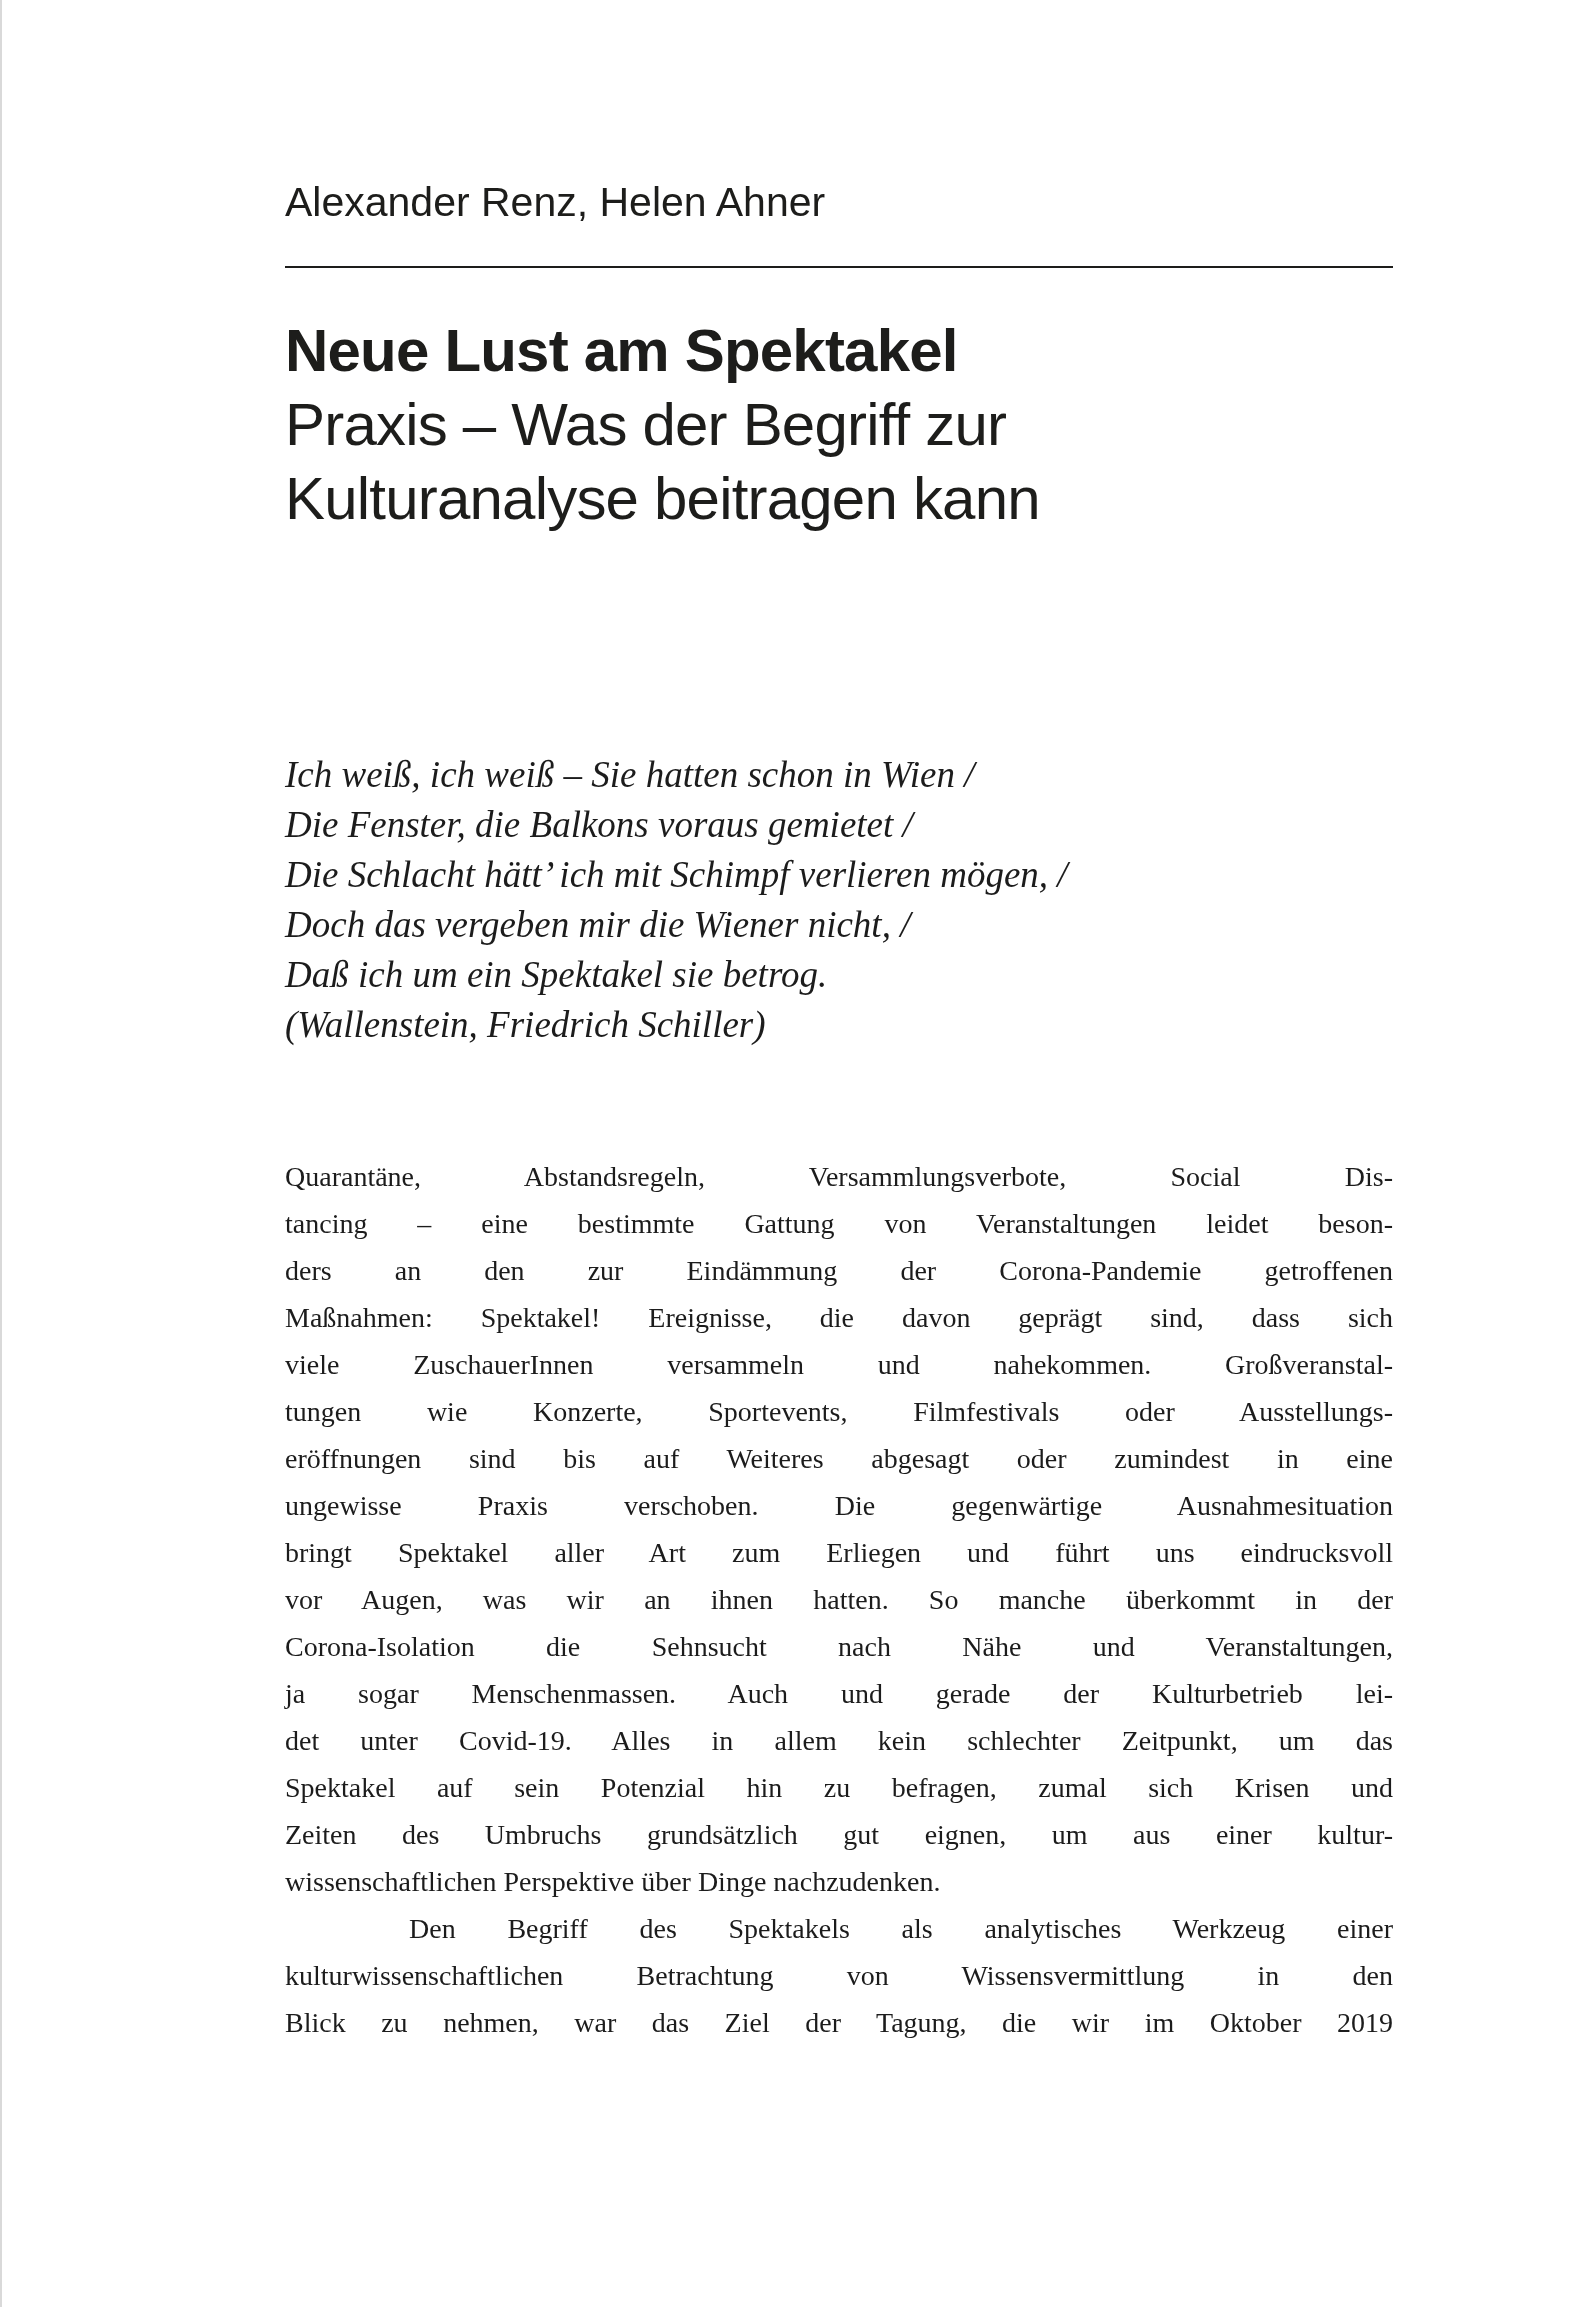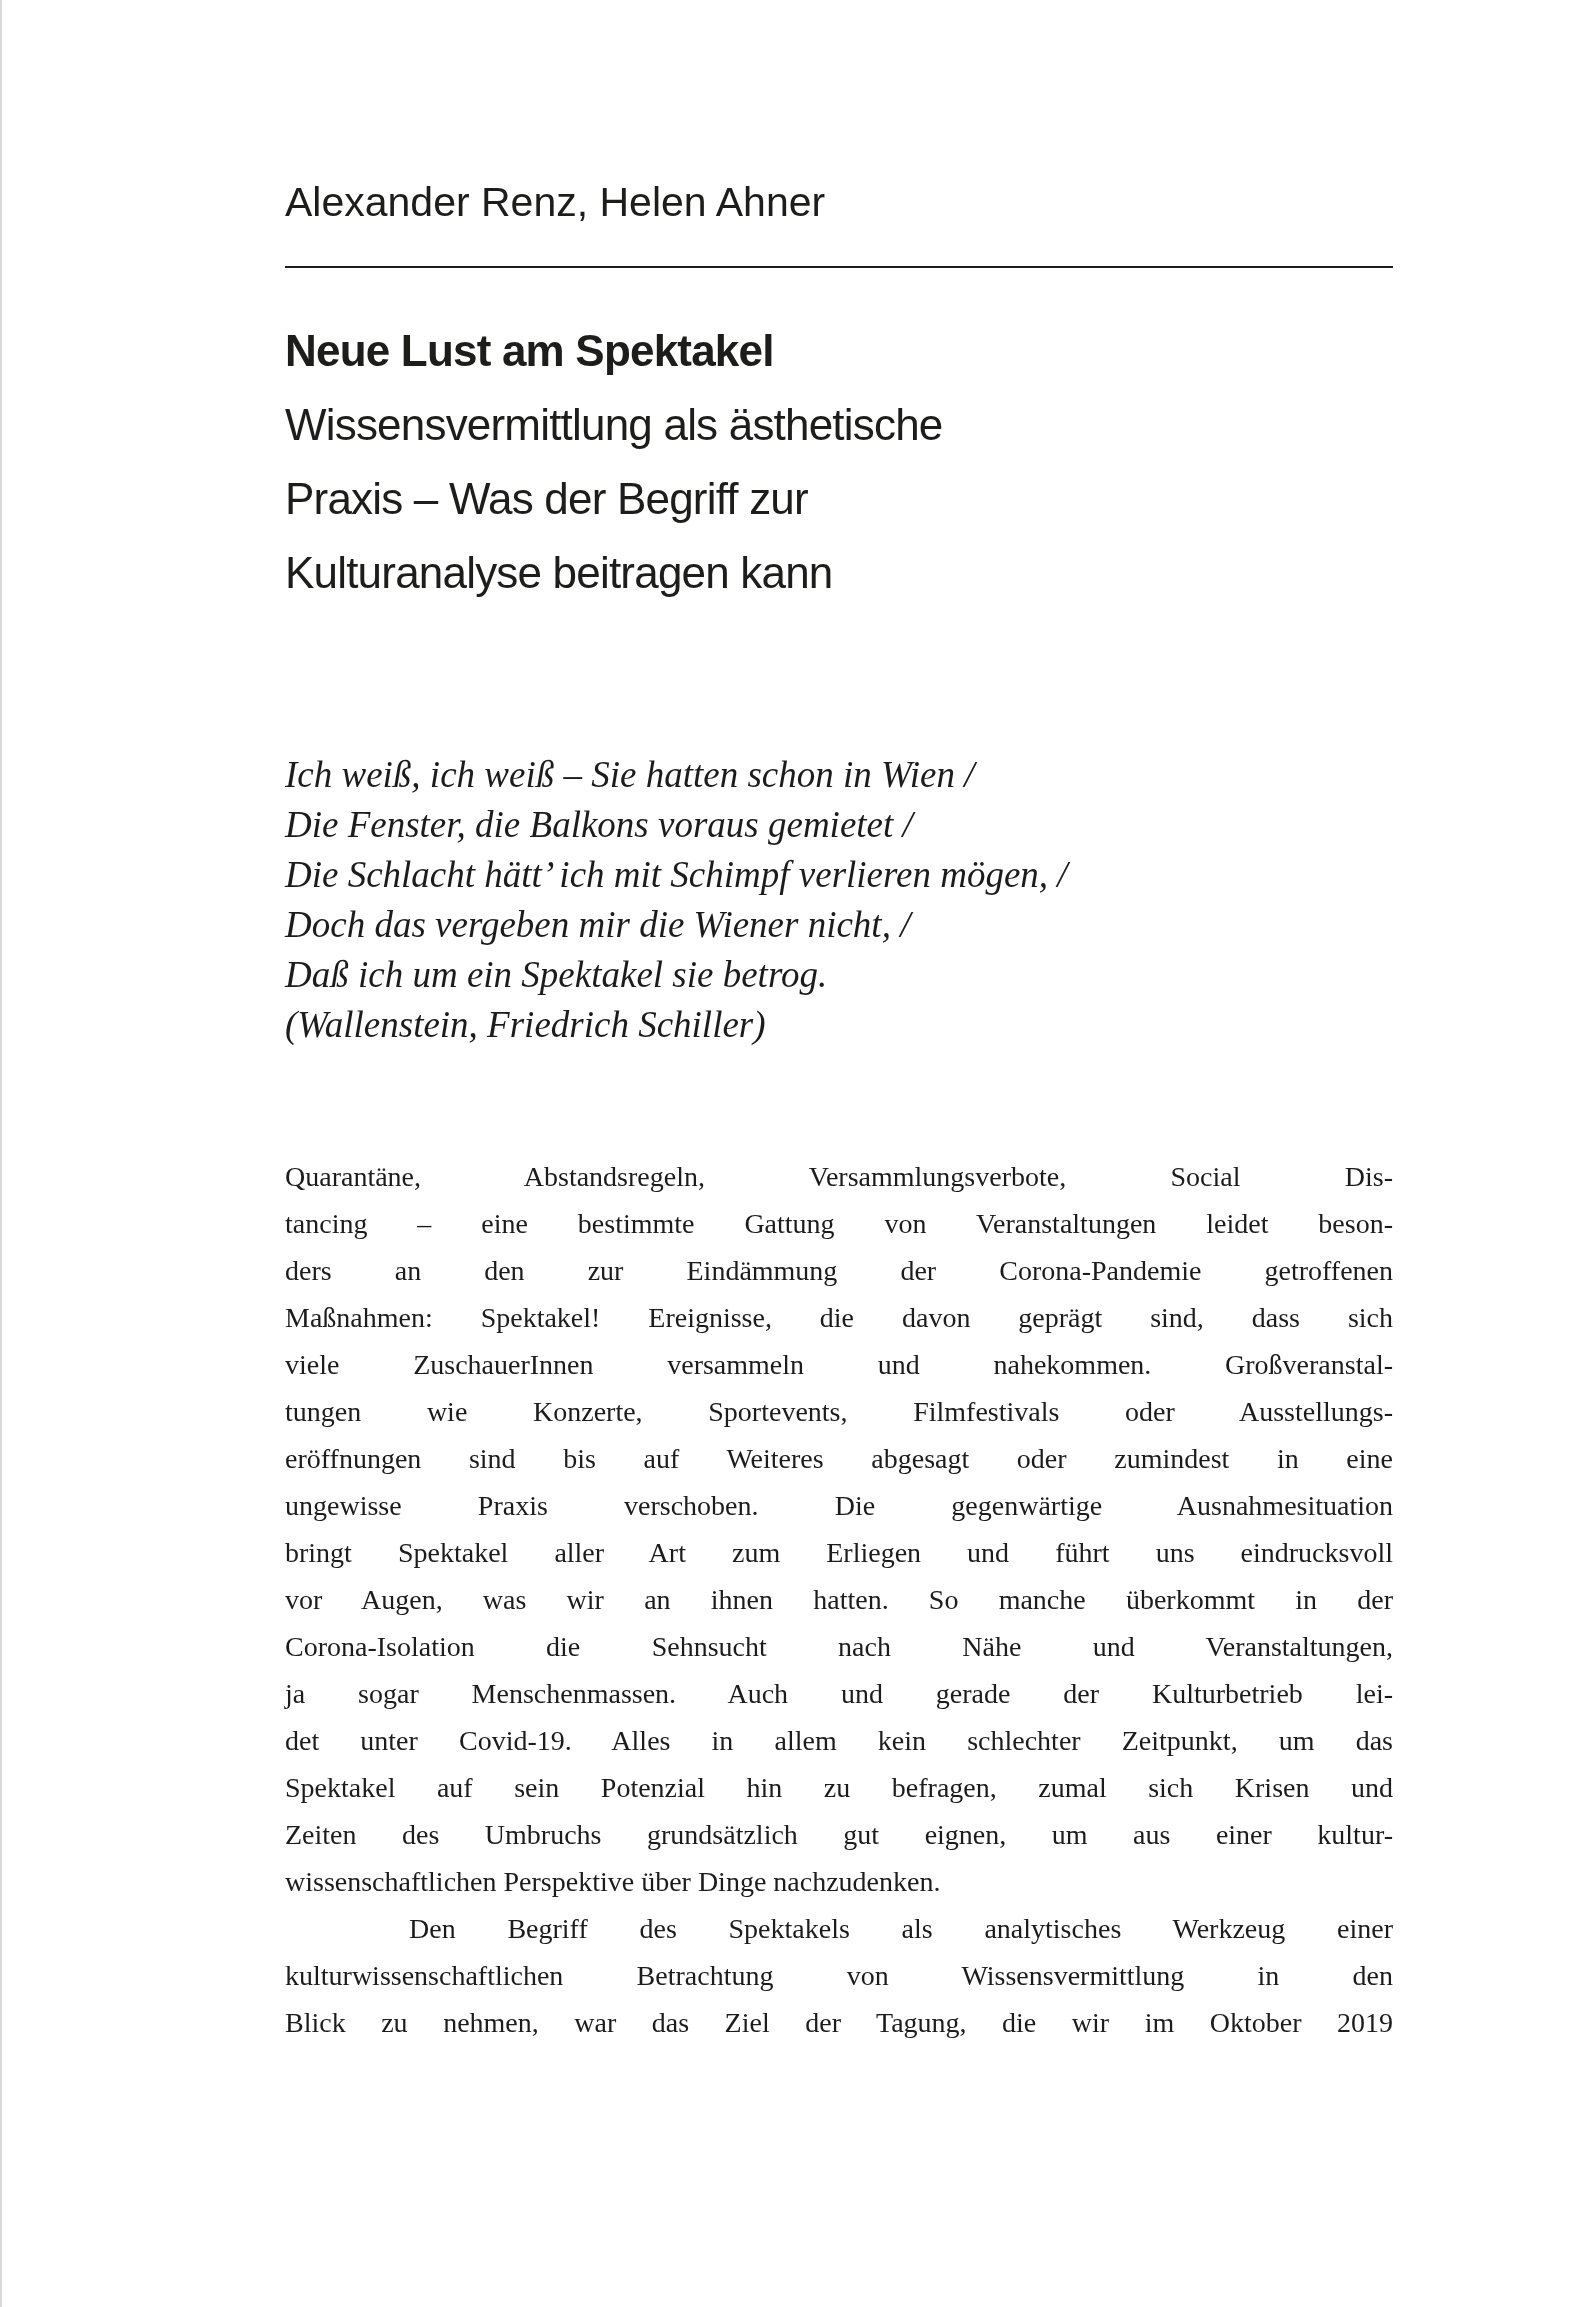--- a/index.html
+++ b/index.html
@@ -45,21 +45,21 @@
   .title-block {
     position: absolute;
     left: 285px;
     top: 314px;
     width: 1140px;
     font-family: "Liberation Sans", sans-serif;
     color: #1d1d1b;
     letter-spacing: -0.8px;
   }
   .title-block .tline {
-    font-size: 44px;
+    font-size: 60px;
     line-height: 74px;
     white-space: nowrap;
   }
   .title-block .main-title {
     font-weight: bold;
   }
   .epigraph {
     position: absolute;
     left: 285px;
     top: 750px;
@@ -100,21 +100,20 @@
 
 <div class="page">
   <div class="edge-line"></div>
 
   <div class="authors">Alexander Renz, Helen Ahner</div>
 
   <hr class="rule">
 
   <div class="title-block">
     <div class="tline main-title">Neue Lust am Spektakel</div>
-    <div class="tline">Wissensvermittlung als ästhetische</div>
     <div class="tline">Praxis – Was der Begriff zur</div>
     <div class="tline">Kulturanalyse beitragen kann</div>
   </div>
 
   <div class="epigraph">
     <div class="eline">Ich weiß, ich weiß – Sie hatten schon in Wien /</div>
     <div class="eline">Die Fenster, die Balkons voraus gemietet /</div>
     <div class="eline">Die Schlacht hätt’ ich mit Schimpf verlieren mögen, /</div>
     <div class="eline">Doch das vergeben mir die Wiener nicht, /</div>
     <div class="eline">Daß ich um ein Spektakel sie betrog.</div>

